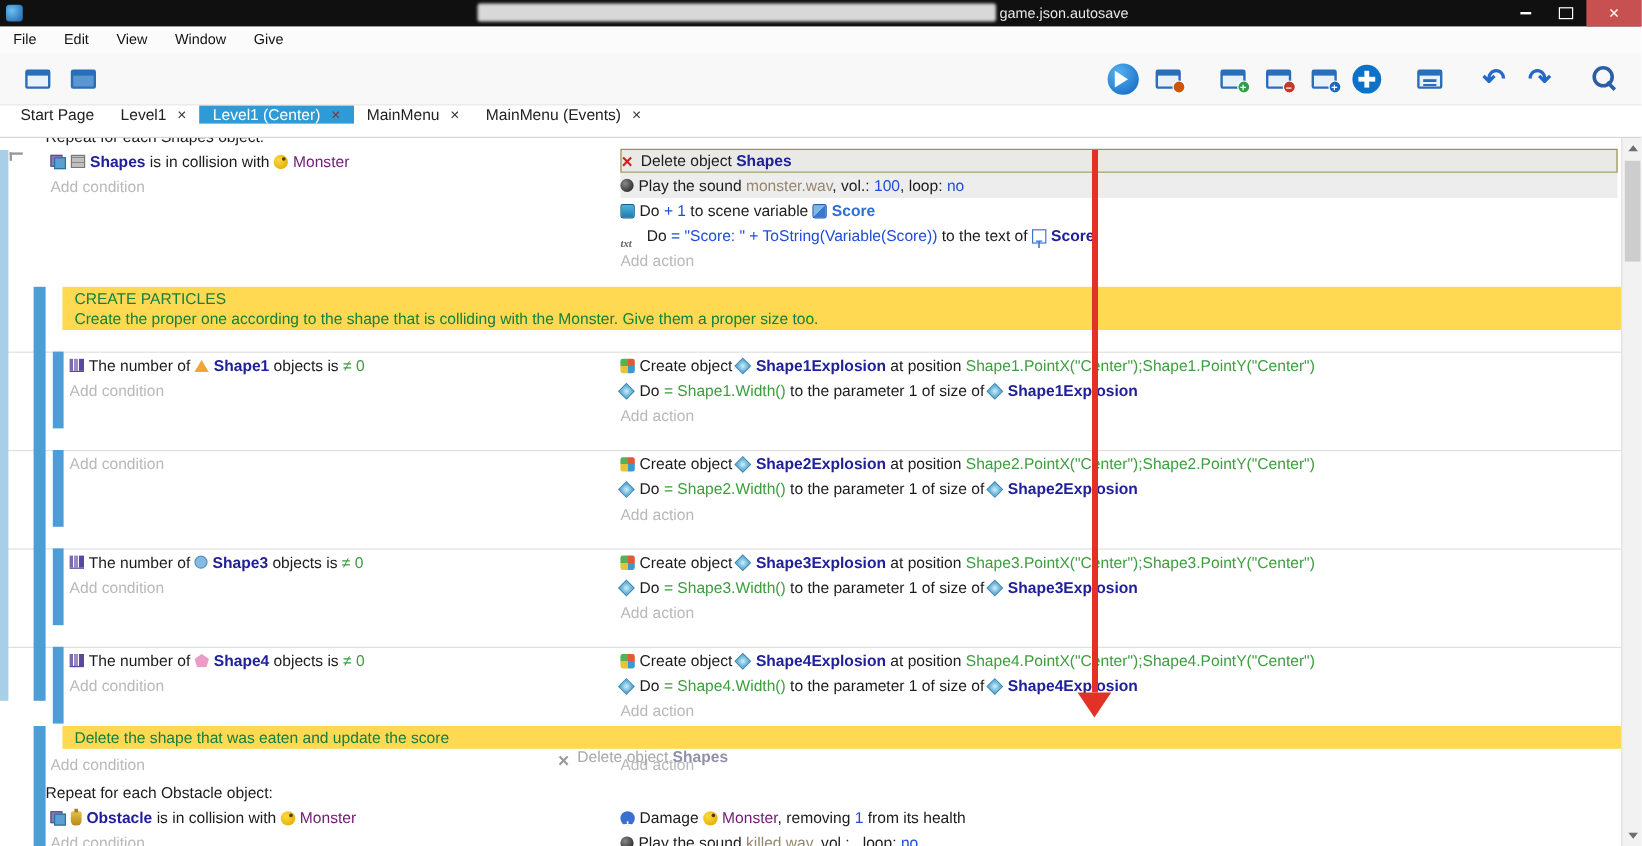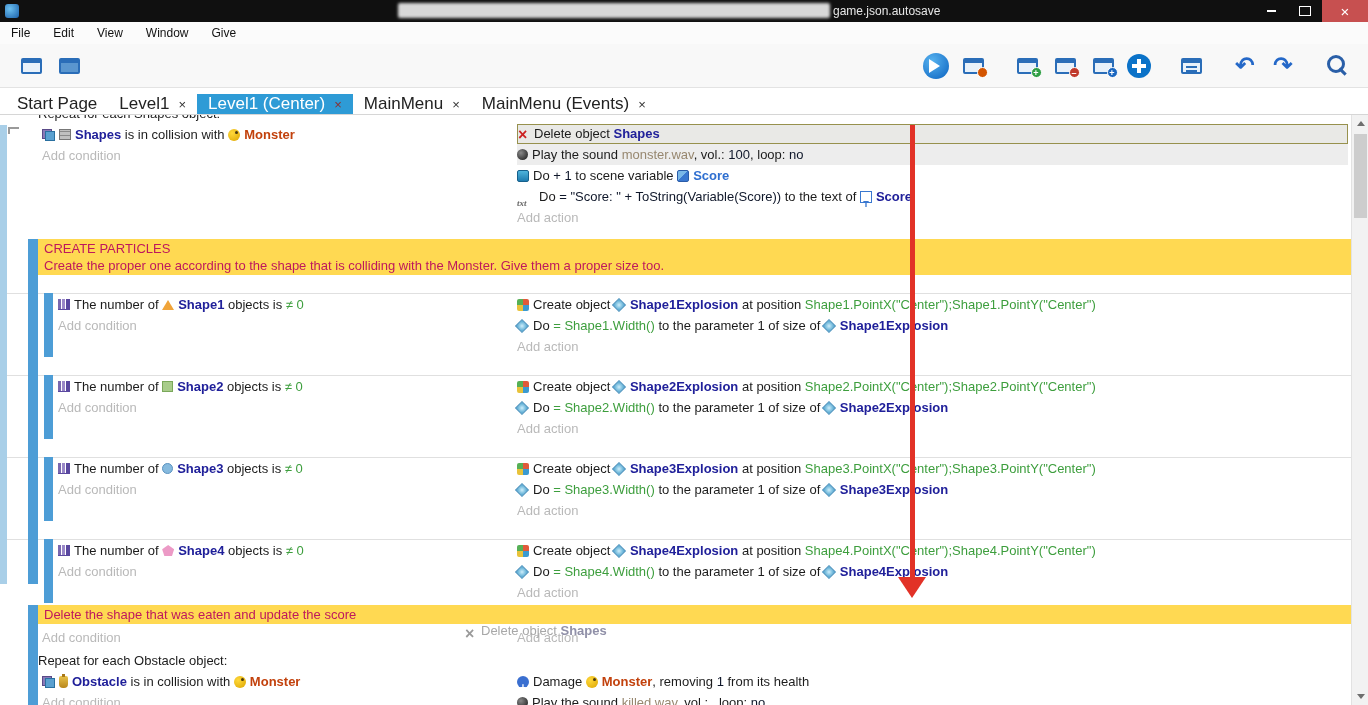--- a/index.html
+++ b/index.html
@@ -49,51 +49,51 @@
   .tb-add-circle::before{content:"";position:absolute;left:5px;top:10px;width:14px;height:4px;background:#fff}
   .tb-add-circle::after{content:"";position:absolute;left:10px;top:5px;width:4px;height:14px;background:#fff}
   .tb-undo::before{content:"↶";font-size:23px;font-weight:bold;color:#2468c8}
   .tb-redo::before{content:"↷";font-size:23px;font-weight:bold;color:#2468c8}
   .tb-search::before{content:"";width:12px;height:12px;border:3px solid #2a5fa8;border-radius:50%;
        position:absolute;left:4px;top:3px}
   .tb-search::after{content:"";width:9px;height:3px;background:#2a5fa8;position:absolute;
        left:15px;top:18px;transform:rotate(45deg)}
 
   
-  .tabbar{height:27px;display:flex;align-items:flex-end;background:#fff;border-bottom:1px solid #d6d6d6;
-          padding-left:6px;font-size:17px}
+  .tabbar{height:27px;display:flex;align-items:flex-start;background:#fff;border-bottom:1px solid #d6d6d6;
+          padding-left:6px;font-size:13px}
   .tab{display:flex;align-items:center;padding:0 11px;color:#222;white-space:nowrap}
   .tab.active{background:#2e9bd6;color:#fff}
   .tab .x{margin-left:9px;font-size:13px;color:#333}
   .tab .x::before{content:"×"}
   .tab.active .x{color:#8b2f2f}
 
   
   #events{position:absolute;left:0;top:115px;width:1351px;height:590px;overflow:hidden;background:#fff}
   #events-content{position:relative;width:100%;height:100%}
   .row{position:relative}
   .clipped{height:9px;overflow:hidden}
   .clipped .inner{margin-top:-11px;padding-left:38px;font-size:13px;line-height:20px;color:#1c1c1c}
   .header-row{padding-left:38px;font-size:13px;height:21px;line-height:21px;color:#1c1c1c}
   .comment-row{margin:2px 0 3px}
-  .comment{margin-left:34px;background:#ffd952;padding:1px 8px 1px 10px;color:#be185d}
+  .comment{margin-left:52px;background:#ffd952;padding:1px 8px 1px 10px;color:#15803d}
   .cline{line-height:17px;font-size:13px;white-space:nowrap}
   .evt{display:grid;column-gap:2px}
   .evt.l0{padding-left:42px;grid-template-columns:473px 1fr}
   .evt.l1{padding-left:58px;grid-template-columns:457px 1fr;border-top:1px solid #e0e0e0}
   .subrow{margin-top:18px}
   .evt.first{padding-bottom:9px}
   .evt.tail{padding-bottom:2px}
   .line{height:21px;line-height:21px;font-size:13px;white-space:nowrap;color:#1c1c1c}
   .cell-act .line.bg-sel{background:#e9e9e6;border:1px solid #97914d;height:20px;line-height:18px;margin-right:3px}
   .cell-act .line.bg-gray{background:#ededed;margin-right:3px}
   .obj{color:#20209a;font-weight:bold}
   .objb{color:#2f6fd0;font-weight:bold}
-  .objo{color:#c2410c;font-weight:bold}
-  .val{color:#0f172a}
+  .objo{color:#701a75;font-weight:normal}
+  .val{color:#1d4ed8}
   .expr{color:#3d9e3d}
   .file{color:#97876f}
   .add{color:#b9b9b9}
   .ghost{color:#a8a8a8}
   .ghostb{color:#9090a8;font-weight:bold}
   .ghostline{position:absolute;left:465px;top:-7px;font-size:13px;white-space:nowrap;z-index:5;
              height:21px;line-height:21px}
   .rail{position:absolute;background:var(--rail);z-index:2}
   .subrail{position:absolute;left:44px;top:0;bottom:0;width:9px;background:var(--rail)}
   .bracket{position:absolute;left:8px;width:11px;height:7px;border-left:2px solid #9a9a9a;
@@ -283,21 +283,20 @@
             <div class="line"><span class="icn i-create"></span><span>Create object </span><span class="icn i-particle"></span><span class="obj">Shape1Explosion</span><span> at position </span><span class="expr">Shape1.PointX("Center");Shape1.PointY("Center")</span></div>
             <div class="line"><span class="icn i-particle"></span><span>Do </span><span class="expr">= Shape1.Width()</span><span> to the parameter 1 of size of </span><span class="icn i-particle"></span><span class="obj">Shape1Explosion</span></div>
             <div class="line"><span class="add">Add action</span></div>
           </div>
         </div>
       </div>
       <div class="row subrow">
         <div class="subrail"></div>
         <div class="evt l1">
           <div class="cell-cond">
-            <div class="line"><span class="icn i-count"></span><span>The number of </span><span class="icn i-shape2"></span><span class="obj">Shape2</span><span> objects is </span><span class="expr">≠ 0</span></div>
             <div class="line"><span class="add">Add condition</span></div>
           </div>
           <div class="cell-act">
             <div class="line"><span class="icn i-create"></span><span>Create object </span><span class="icn i-particle"></span><span class="obj">Shape2Explosion</span><span> at position </span><span class="expr">Shape2.PointX("Center");Shape2.PointY("Center")</span></div>
             <div class="line"><span class="icn i-particle"></span><span>Do </span><span class="expr">= Shape2.Width()</span><span> to the parameter 1 of size of </span><span class="icn i-particle"></span><span class="obj">Shape2Explosion</span></div>
             <div class="line"><span class="add">Add action</span></div>
           </div>
         </div>
       </div>
       <div class="row subrow">

